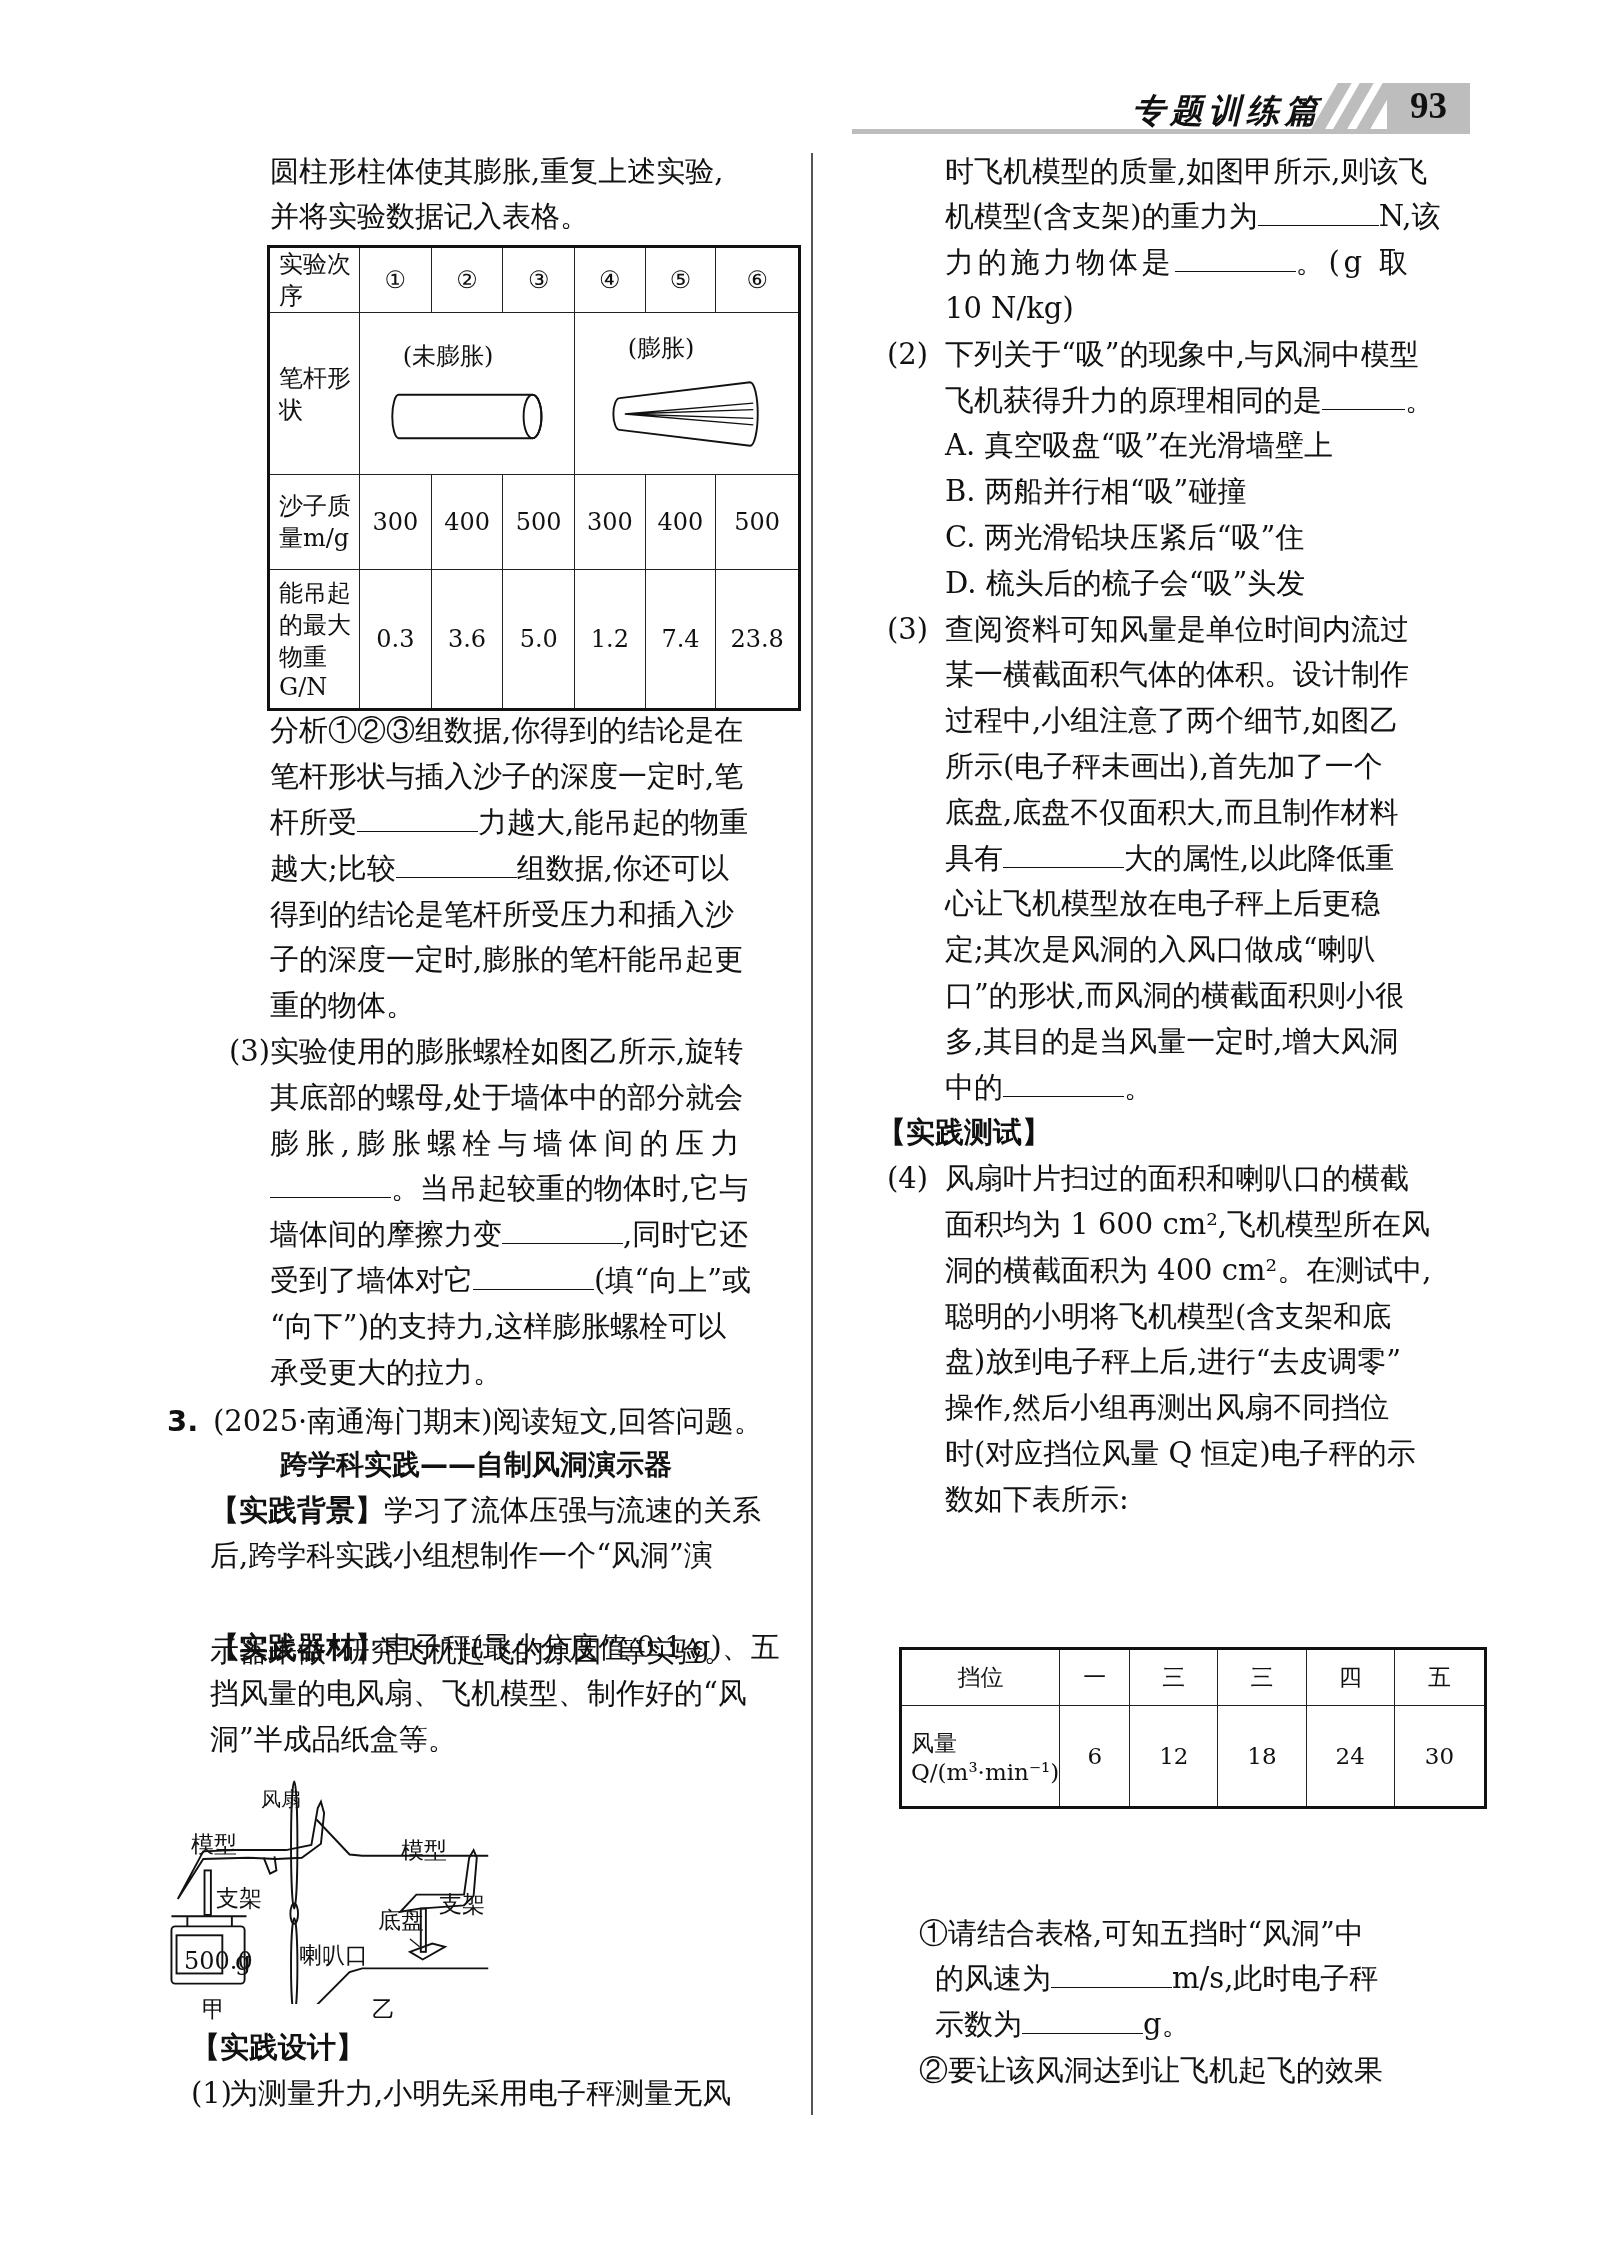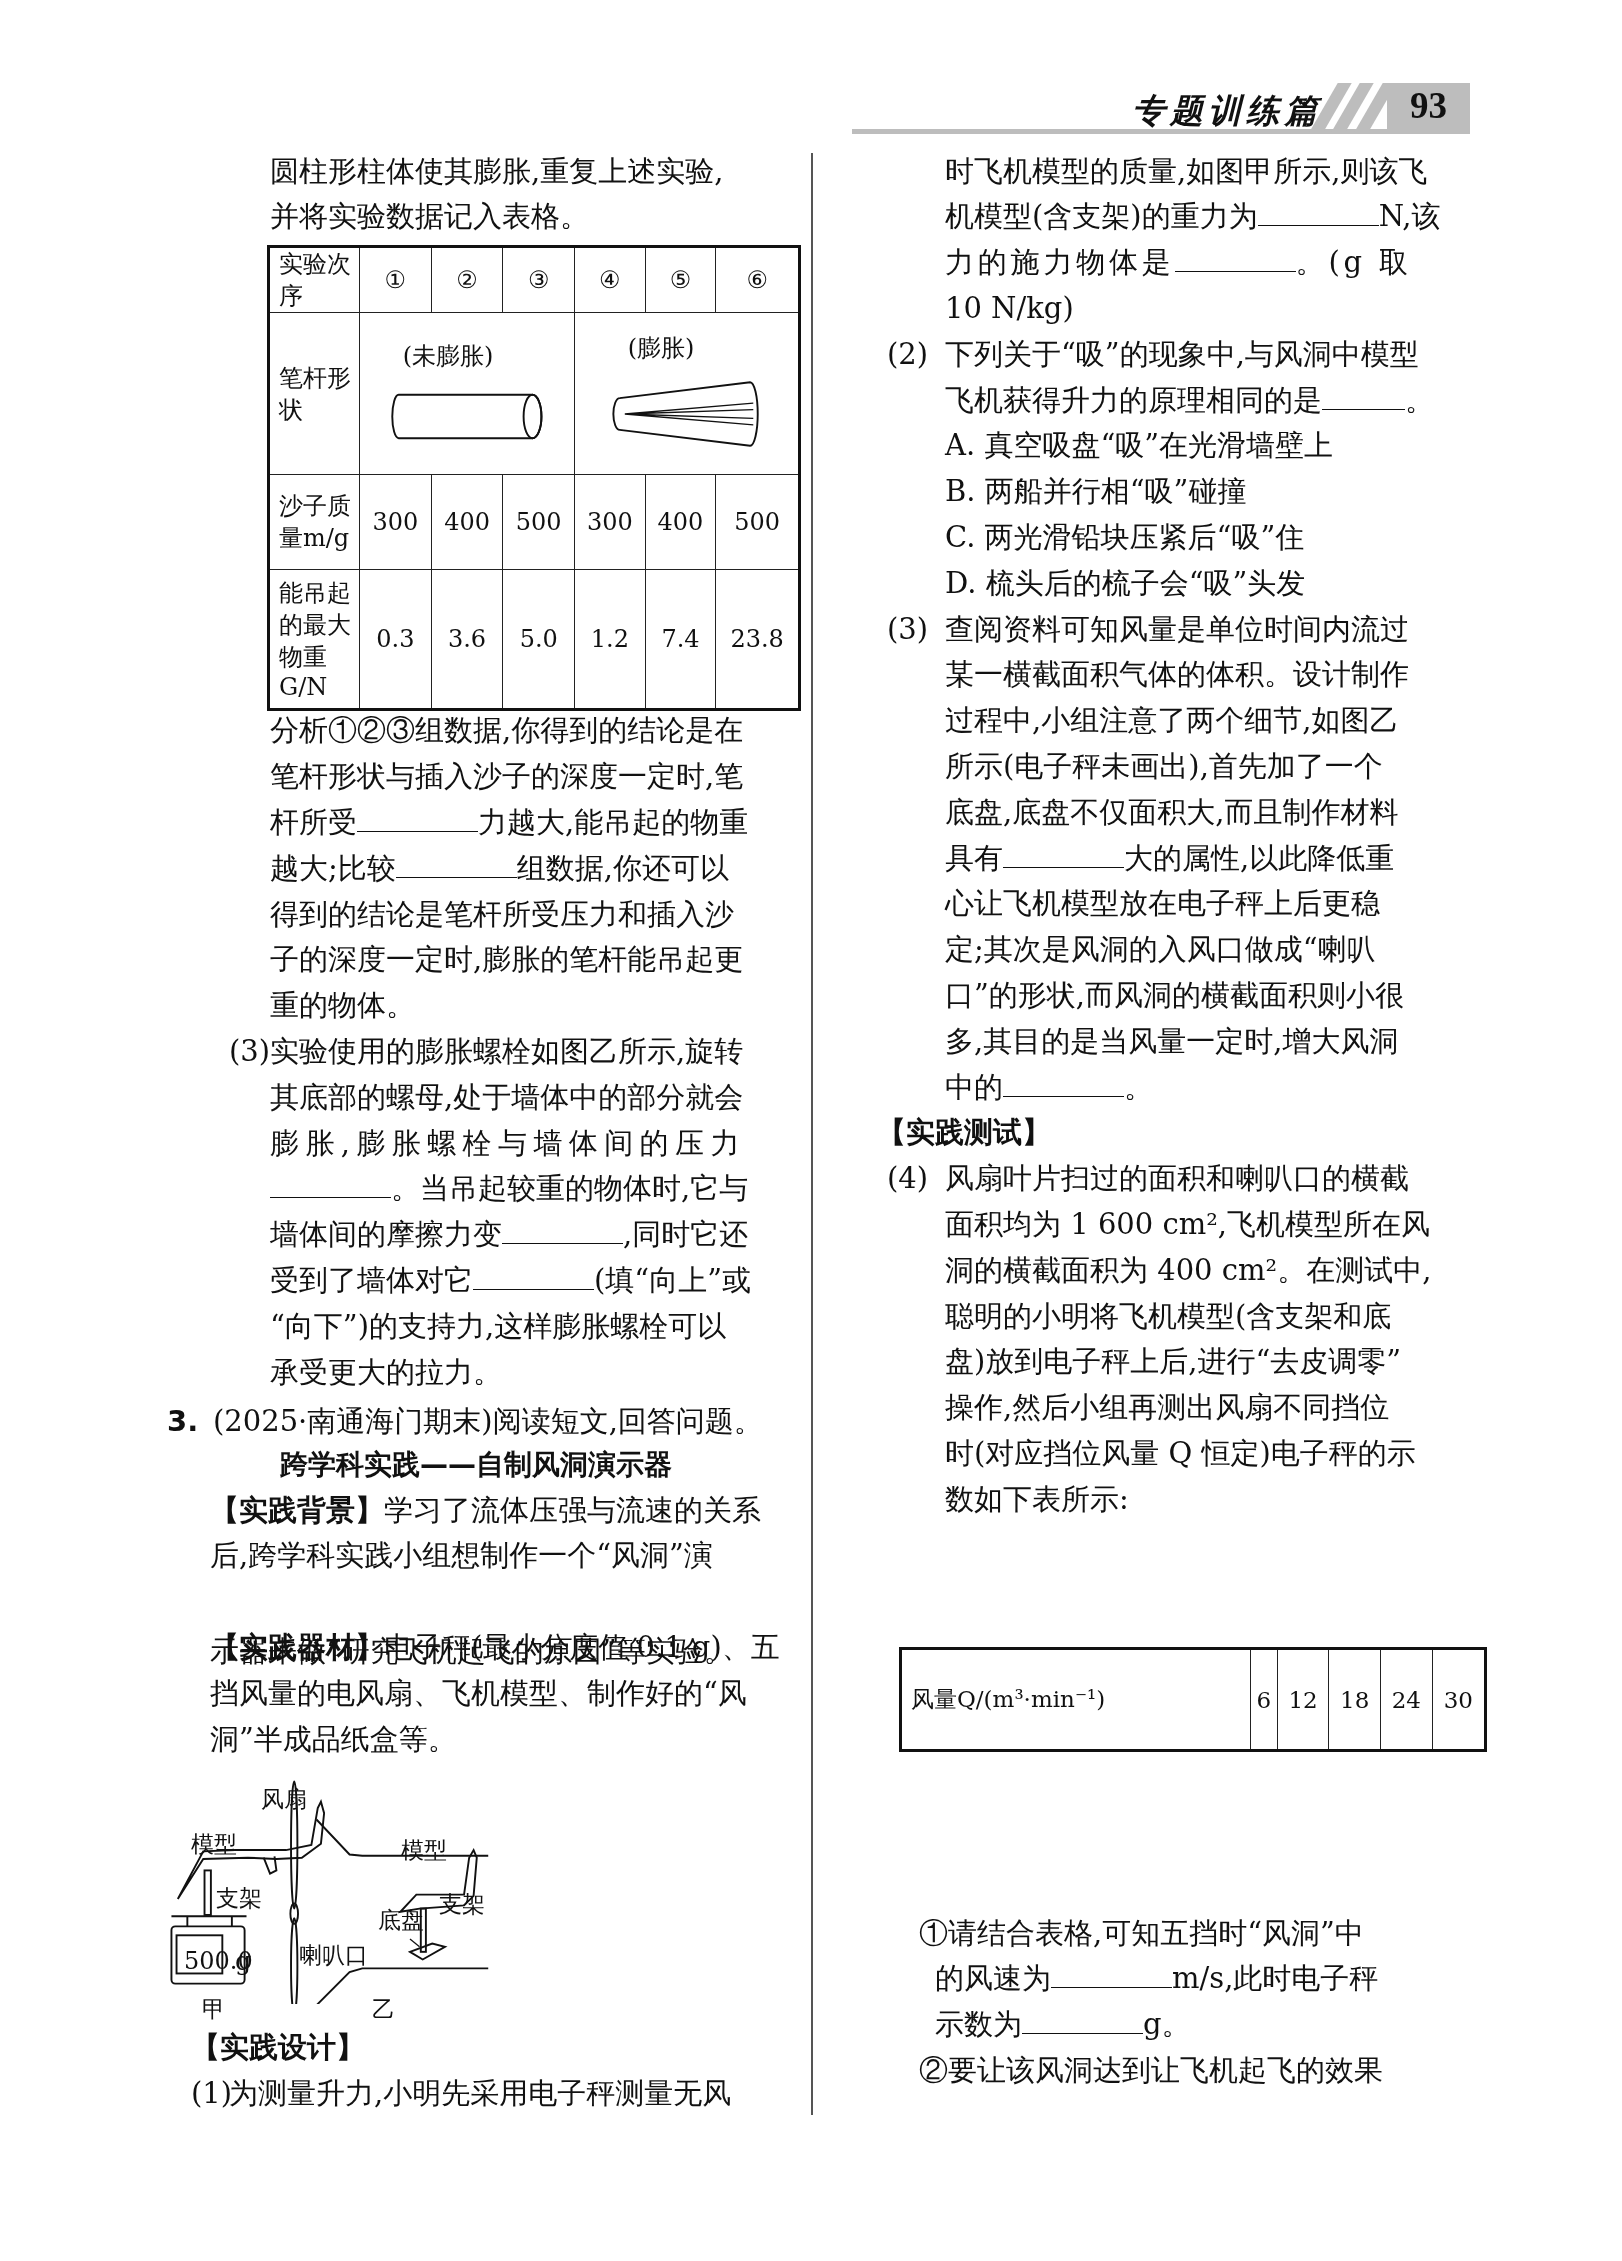--- a/index.html
+++ b/index.html
@@ -141,21 +141,21 @@
     <rect x="402" y="210" width="8" height="68" fill="none" stroke="#111" stroke-width="3"></rect>
     <path d="M385,278 L420,265 L440,270 L405,290 Z" fill="none" stroke="#111" stroke-width="3"></path>
     <line x1="385" y1="258" x2="400" y2="270" stroke="#111" stroke-width="2"></line>
   </g>
 </svg>
 <div class="line" style="left:191px;top:1826px;font-size:23px">模型</div>
 <div class="line" style="left:216px;top:1880px;font-size:23px">支架</div>
 <div class="line" style="left:184px;top:1943px;font-size:24px">500.0</div>
 <div class="line" style="left:235px;top:1943px;font-size:25.4px">g</div>
 <div class="line" style="left:202px;top:1991px;font-size:23px">甲</div>
-<div class="line" style="left:261px;top:1781px;font-size:23px">风扇</div>
+<div class="line" style="left:261px;top:1781px;font-size:20px">风扇</div>
 <div class="line" style="left:401px;top:1832px;font-size:23px">模型</div>
 <div class="line" style="left:378px;top:1902px;font-size:23px">底盘</div>
 <div class="line" style="left:439px;top:1886px;font-size:23px">支架</div>
 <div class="line" style="left:299px;top:1937px;font-size:23px">喇叭口</div>
 <div class="line" style="left:372px;top:1991px;font-size:23px">乙</div>
 
 <div class="line bold" style="left:191px;top:2029px">【实践设计】</div>
 <div class="line" style="left:191px;top:2075px">(1)</div>
 <div class="line" style="left:229px;top:2075px">为测量升力,小明先采用电子秤测量无风</div>
 
@@ -191,20 +191,28 @@
 <div class="line R" style="top:1206px">面积均为 1 600 cm²,飞机模型所在风</div>
 <div class="line R" style="top:1252px">洞的横截面积为 400 cm²。在测试中,</div>
 <div class="line R" style="top:1298px">聪明的小明将飞机模型(含支架和底</div>
 <div class="line R" style="top:1343px">盘)放到电子秤上后,进行“去皮调零”</div>
 <div class="line R" style="top:1389px">操作,然后小组再测出风扇不同挡位</div>
 <div class="line R" style="top:1435px">时(对应挡位风量 Q 恒定)电子秤的示</div>
 <div class="line R" style="top:1481px">数如下表所示:</div>
 
 <table class="t" style="left:899px;top:1647px;width:588px;font-size:23px">
   <tbody>
+      <tr style="height:57px">
+    <td style="width:83px">挡位</td>
+    <td>一</td>
+    <td>三</td>
+    <td>三</td>
+    <td>四</td>
+    <td>五</td>
+  </tr>
   <tr style="height:102px">
     <td class="lbl">风量Q/(m³·min⁻¹)</td>
     <td>6</td>
     <td>12</td>
     <td>18</td>
     <td>24</td>
     <td>30</td>
   </tr>
 </tbody>
   </table>

